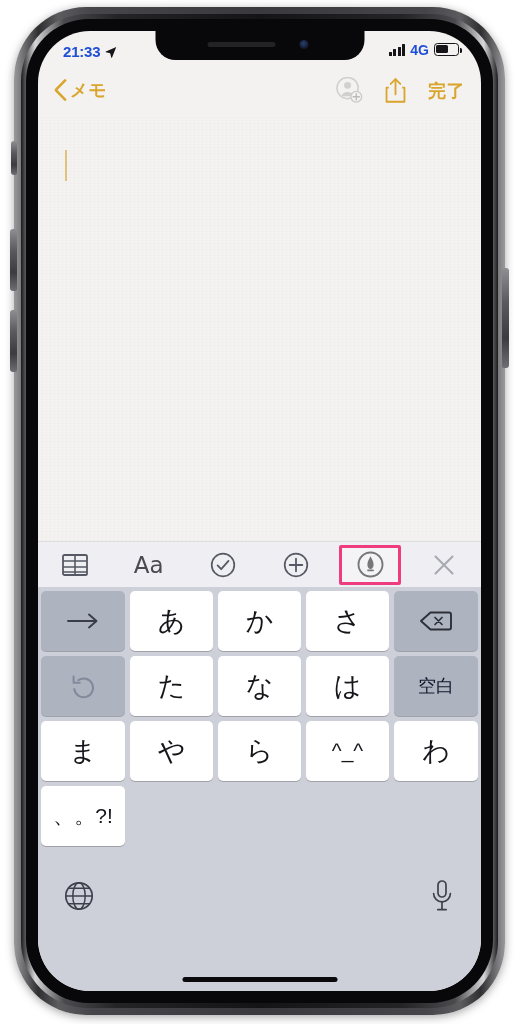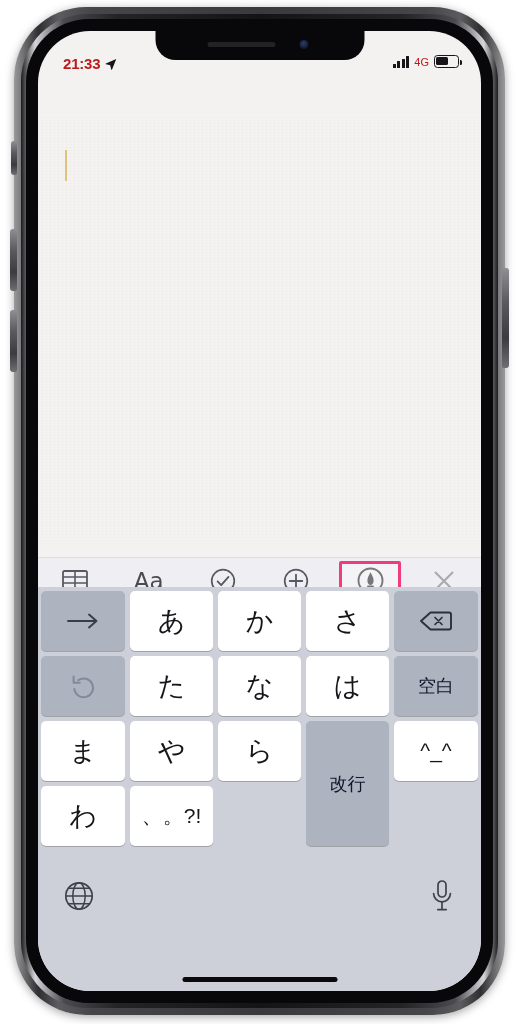--- a/index.html
+++ b/index.html
@@ -84,44 +84,44 @@
   .notch-camera {
     position: absolute;
     left: 144px; top: 9px;
     width: 9px; height: 9px;
     border-radius: 50%;
     background: radial-gradient(circle at 45% 40%, #2b3f6e 0%, #16203a 55%, #0b0e18 100%);
   }
 
   
   .statusbar {
-    position: absolute; left: 0; top: 16px;
+    position: absolute; left: 0; top: 4px;
     width: 443px; height: 34px;
     z-index: 25;
-    color: #b91c1c;
+    color: #1d4ed8;
     font-size: 14.5px;
     font-weight: bold;
   }
   .sb-left {
     position: absolute; left: 25px; top: 8px;
     display: flex; align-items: center; gap: 5px;
   }
   .sb-time { letter-spacing: -0.2px; font-size: 15px; }
   .sb-loc  { width: 12px; height: 12px; display:block; }
   .sb-right {
     position: absolute; right: 22px; top: 8px;
     display: flex; align-items: flex-end; gap: 5px;
   }
   .bars { display: flex; align-items: flex-end; gap: 1.5px; height: 12px; }
   .bars i { display:block; width: 3px; background: #16161a; border-radius: 0.5px; }
   .bars i:nth-child(1){height:4px}
   .bars i:nth-child(2){height:6.5px}
   .bars i:nth-child(3){height:9px}
   .bars i:nth-child(4){height:11.5px}
-  .sb-net { font-size: 11px; font-weight: normal; line-height: 12px; }
+  .sb-net { font-size: 14px; font-weight: bold; line-height: 12px; }
   .battery {
     position: relative; width: 25px; height: 12.5px;
     border: 1.6px solid #16161a; border-radius: 3.5px;
     box-sizing: border-box;
   }
   .battery::after{
     content:""; position:absolute; right:-3.6px; top:3.6px;
     width:2px; height:5px; border-radius:0 1.5px 1.5px 0; background:#16161a;
   }
   .battery-fill{
@@ -167,21 +167,20 @@
   }
 
   
   .note-toolbar {
     position: absolute; left: 0; top: 510px;
     width: 443px; height: 46px;
     background: #efeff3;
     border-top: 0.5px solid #dededf;
     display: flex; align-items: center;
     box-sizing: border-box;
-    margin-top: 16px;
   }
   .tb-item {
     flex: 1 1 0;
     height: 46px;
     display: flex; align-items: center; justify-content: center;
     position: relative;
   }
   .tb-item svg { display: block; }
   .tb-aa {
     font-size: 23px; color: #4a4a52; letter-spacing: 0px;
@@ -287,20 +286,43 @@
             <i></i>
             <i></i>
         </span>
         <span class="sb-net">4G</span>
         <span class="battery">
           <span class="battery-fill" style="width: 11.4px;"></span>
         </span>
       </div>
     </div>
 
+    <div class="navbar">
+      <div class="nav-back">
+        <svg class="chev" viewBox="0 0 12 22">
+          <path d="M10.6 1.4 1.8 10.3a1 1 0 0 0 0 1.4l8.8 8.9" fill="none" stroke="#d9a52d" stroke-width="2.6" stroke-linecap="round" stroke-linejoin="round"></path>
+        </svg>
+        <span class="lbl">メモ</span>
+      </div>
+      <div class="nav-right">
+        <svg class="ic-person" viewBox="0 0 28 28">
+          <circle cx="12" cy="12" r="11" fill="none" stroke="#cfcecb" stroke-width="1.6"></circle>
+          <circle cx="12" cy="9.2" r="3.6" fill="#cfcecb"></circle>
+          <path d="M5.4 20.5a7.2 7.2 0 0 1 13.2 0z" fill="#cfcecb"></path>
+          <circle cx="21" cy="21" r="5.6" fill="#f4f3f1" stroke="#c9c8c5" stroke-width="1.4"></circle>
+          <path d="M21 17.7v6.6M17.7 21h6.6" stroke="#b9b8b5" stroke-width="1.4" stroke-linecap="round"></path>
+        </svg>
+        <svg class="ic-share" viewBox="0 0 22 27">
+          <path d="M4 10.5H1.6v14.8h18.8V10.5H18" fill="none" stroke="#d9a52d" stroke-width="1.9" stroke-linejoin="round"></path>
+          <path d="M11 17.4V1.6" fill="none" stroke="#d9a52d" stroke-width="1.9" stroke-linecap="round"></path>
+          <path d="M6 6.6 11 1.5l5 5.1" fill="none" stroke="#d9a52d" stroke-width="1.9" stroke-linecap="round" stroke-linejoin="round"></path>
+        </svg>
+        <span class="nav-done">完了</span>
+      </div>
+    </div>
 
     <div class="paper">
       <div class="caret"></div>
       <span></span>
     </div>
 
     <div class="note-toolbar">
 
       <div class="tb-item">
         <svg width="26" height="24" viewBox="0 0 26 24">
@@ -368,21 +390,20 @@
           </svg>
         </div>
         <div class="key key-white key-kana">た</div>
         <div class="key key-white key-kana">な</div>
         <div class="key key-white key-kana">は</div>
         <div class="key key-gray key-fn-label">空白</div>
 
         <div class="key key-white key-kana">ま</div>
         <div class="key key-white key-kana">や</div>
         <div class="key key-white key-kana">ら</div>
-        <div class="key key-gray key-fn-label key-ret">改行</div>
 
         <div class="key key-white key-small">^_^</div>
         <div class="key key-white key-kana">わ</div>
         <div class="key key-white key-small">、。?!</div>
 
       </div>
 
       <div class="kb-bottom">
         <svg class="kb-globe" viewBox="0 0 30 30">
           <circle cx="15" cy="15" r="13.2" fill="none" stroke="#3e414c" stroke-width="1.7"></circle>

